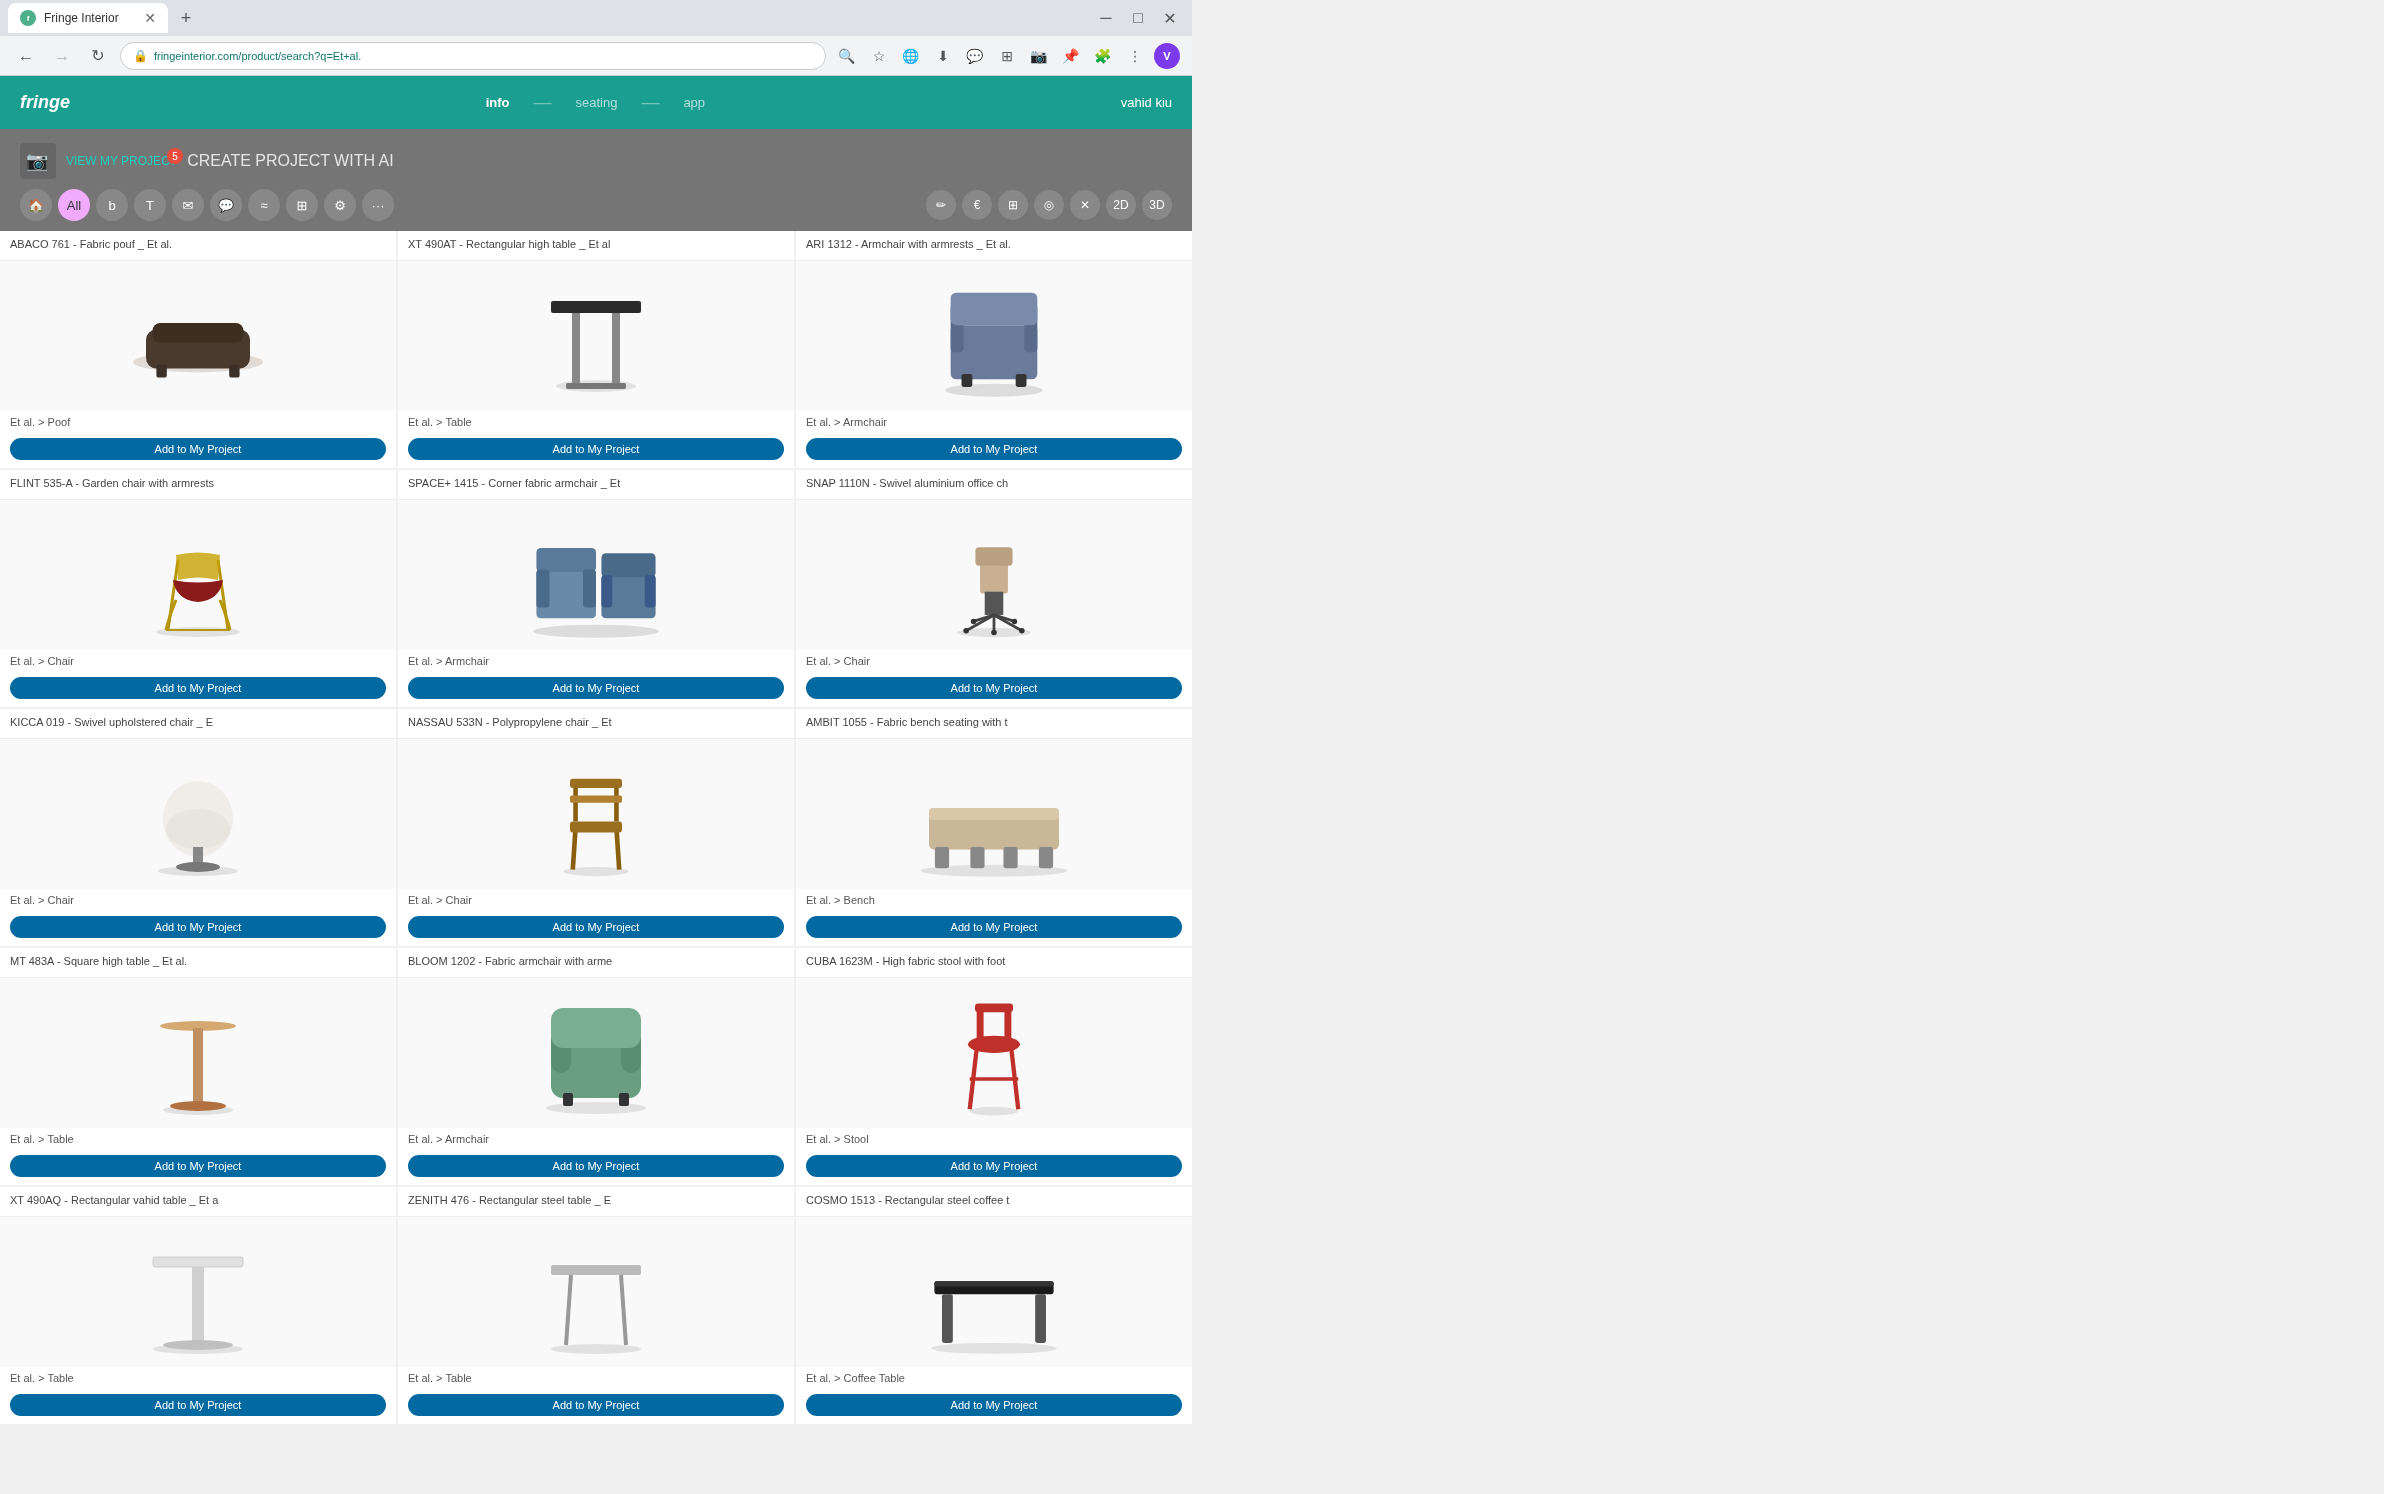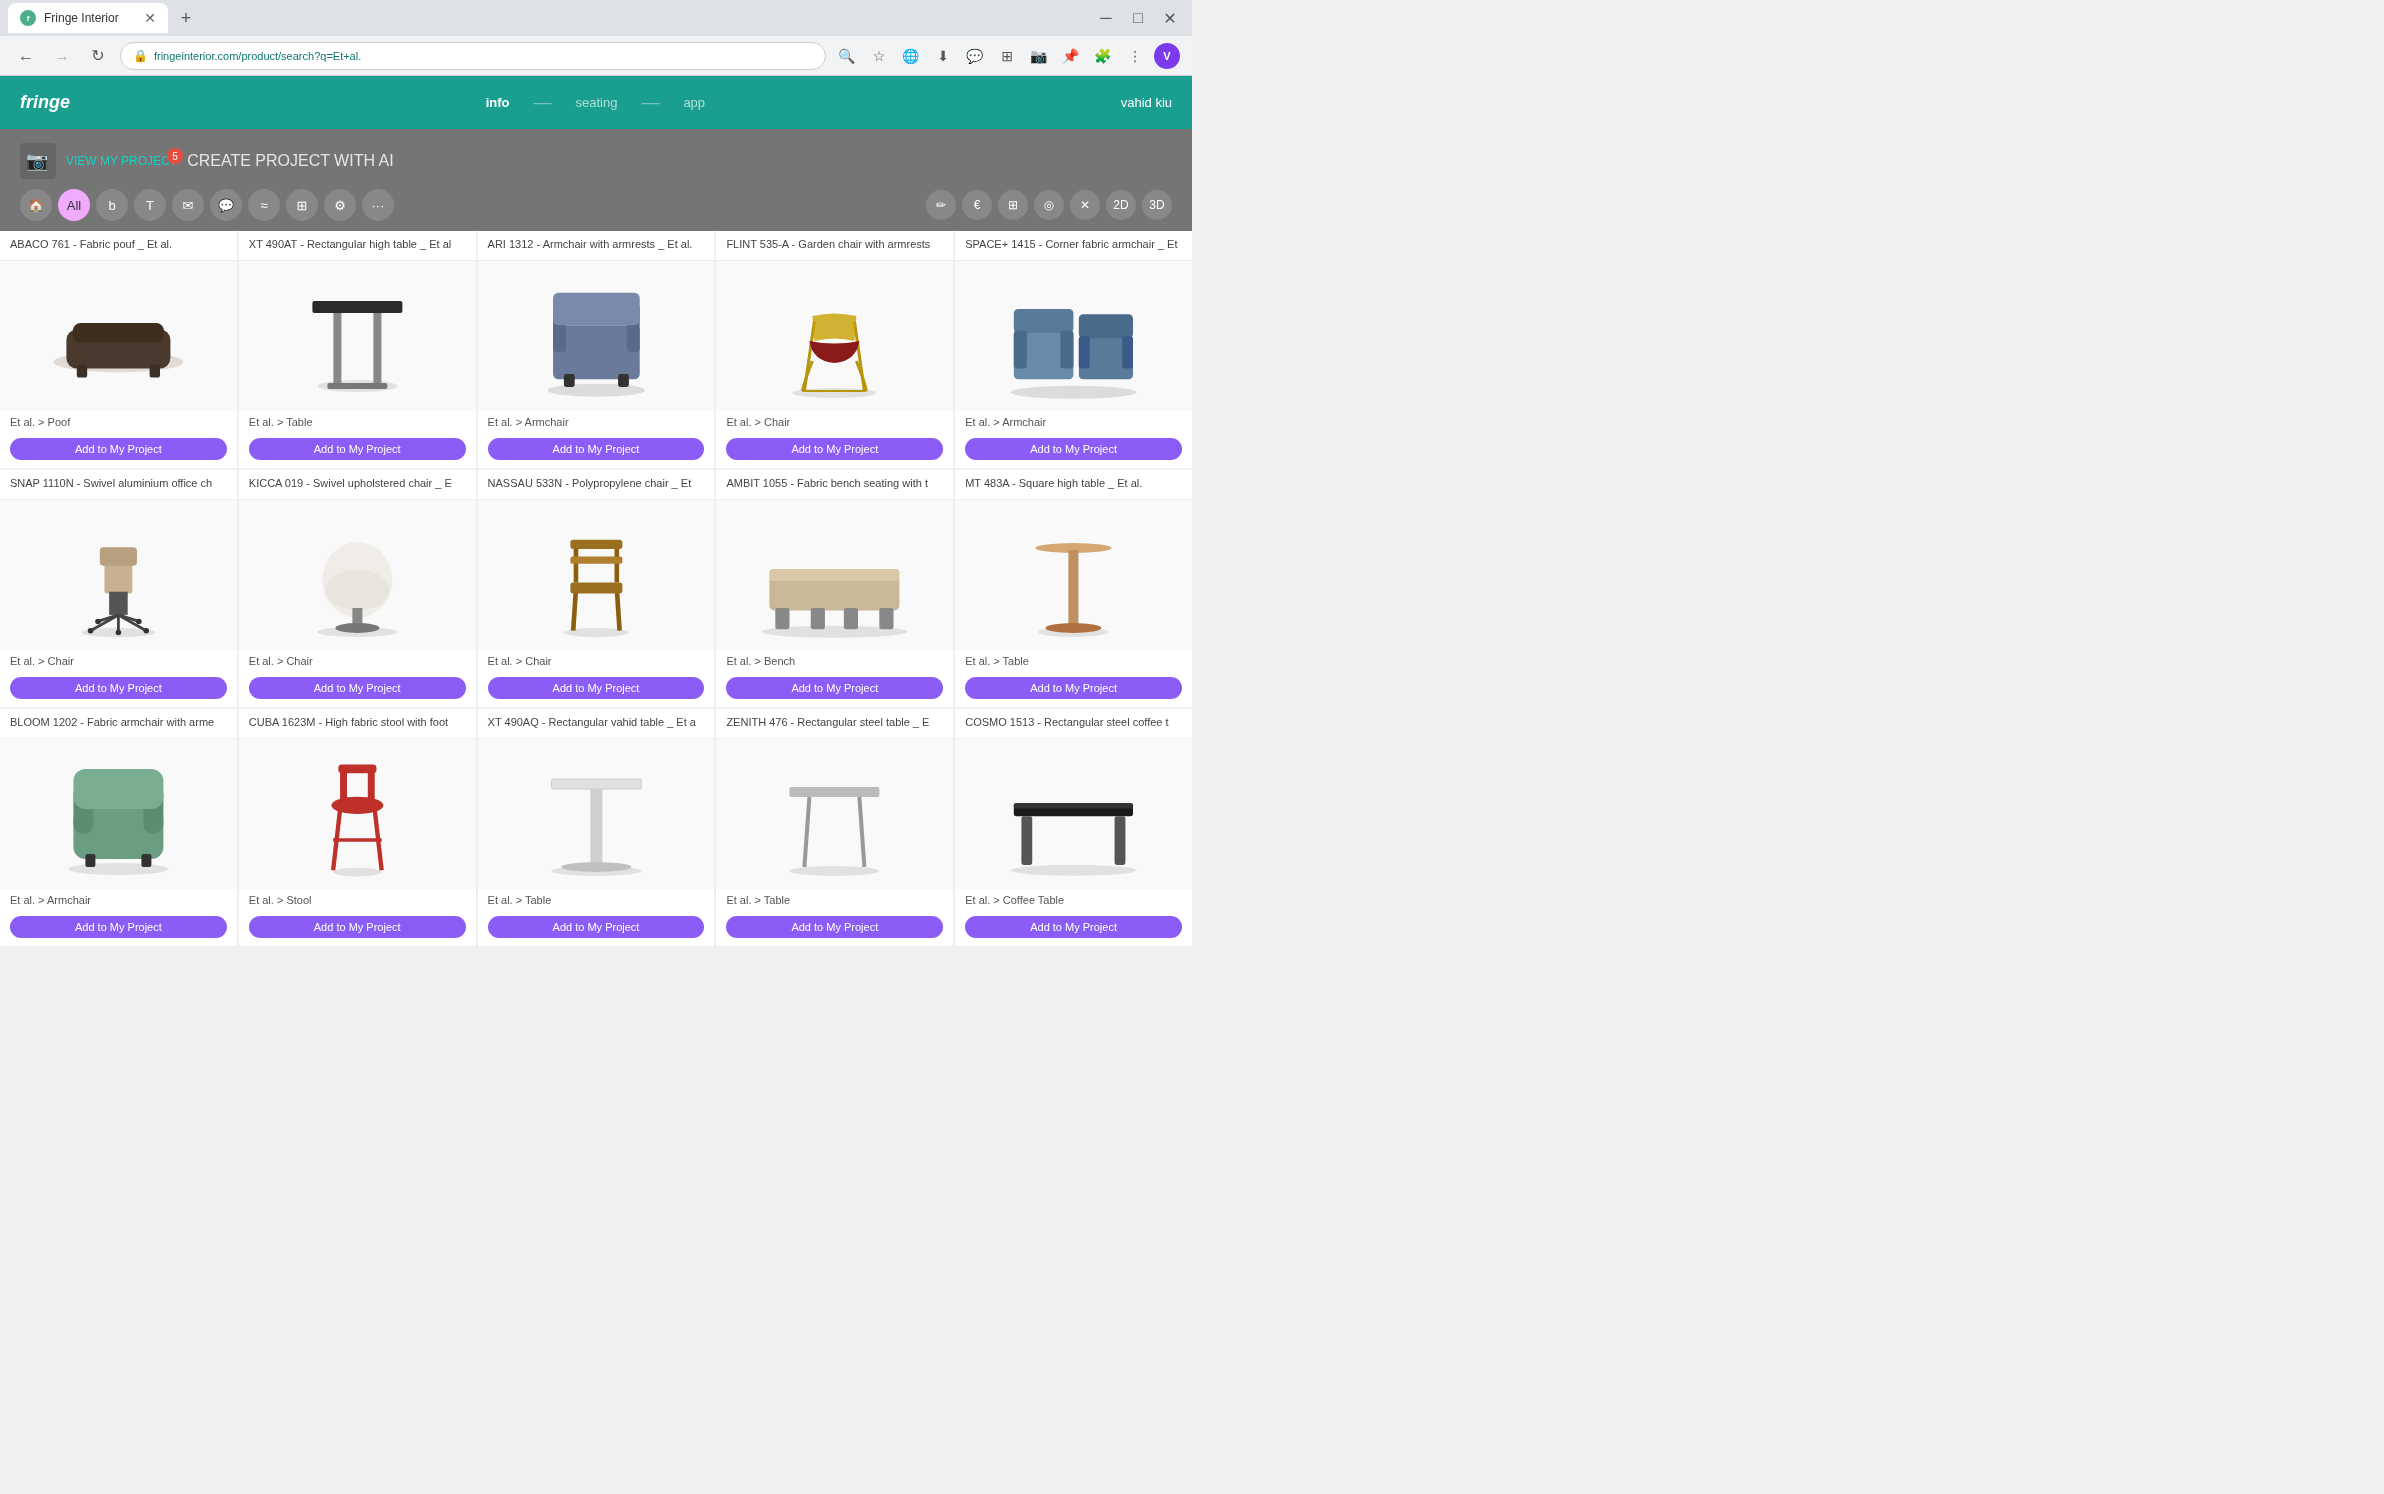--- a/index.html
+++ b/index.html
@@ -39,28 +39,28 @@
 
     .filter-row { display: flex; align-items: center; justify-content: space-between; }
     .filter-buttons { display: flex; gap: 6px; }
     .filter-btn { width: 32px; height: 32px; border-radius: 50%; background: #888; border: none; cursor: pointer; color: white; font-size: 13px; display: flex; align-items: center; justify-content: center; }
     .filter-btn.active { background: #f0abfc; color: #333; }
     .view-tools { display: flex; gap: 6px; }
     .view-tool-btn { width: 30px; height: 30px; border-radius: 50%; background: #888; border: none; cursor: pointer; color: white; font-size: 12px; display: flex; align-items: center; justify-content: center; }
 
     
     .product-grid-container { padding: 0; background: #f0f0f0; }
-    .product-grid { display: grid; grid-template-columns: repeat(5, 1fr); gap: 2px; }
+    .product-grid { display: grid; grid-template-columns: repeat(3, 1fr); gap: 2px; }
 
     .product-card { background: white; display: flex; flex-direction: column; cursor: pointer; }
     .product-title { font-size: 11px; color: #444; padding: 6px 10px 4px; line-height: 1.3; min-height: 30px; border-bottom: 1px solid #eee; }
     .product-image { flex: 1; display: flex; align-items: center; justify-content: center; min-height: 140px; background: #f9f9f9; padding: 10px; }
     .product-image svg, .product-image .img-placeholder { width: 100%; height: 130px; display: flex; align-items: center; justify-content: center; }
     .product-category { font-size: 11px; color: #555; padding: 5px 10px; }
-    .add-to-project-btn { margin: 5px 10px 8px; background: #8b5cf6; color: white; border: none; border-radius: 14px; padding: 5px 10px; font-size: 11px; cursor: pointer; text-align: center; }
+    .add-to-project-btn { margin: 5px 10px 8px; background: #0369a1; color: white; border: none; border-radius: 14px; padding: 5px 10px; font-size: 11px; cursor: pointer; text-align: center; }
 
     
     .product-title-truncate { white-space: nowrap; overflow: hidden; text-overflow: ellipsis; }
   </style>
 </head>
 <body>
 
 <div>
   <div class="browser-tab-bar">
     <div class="browser-tab">

